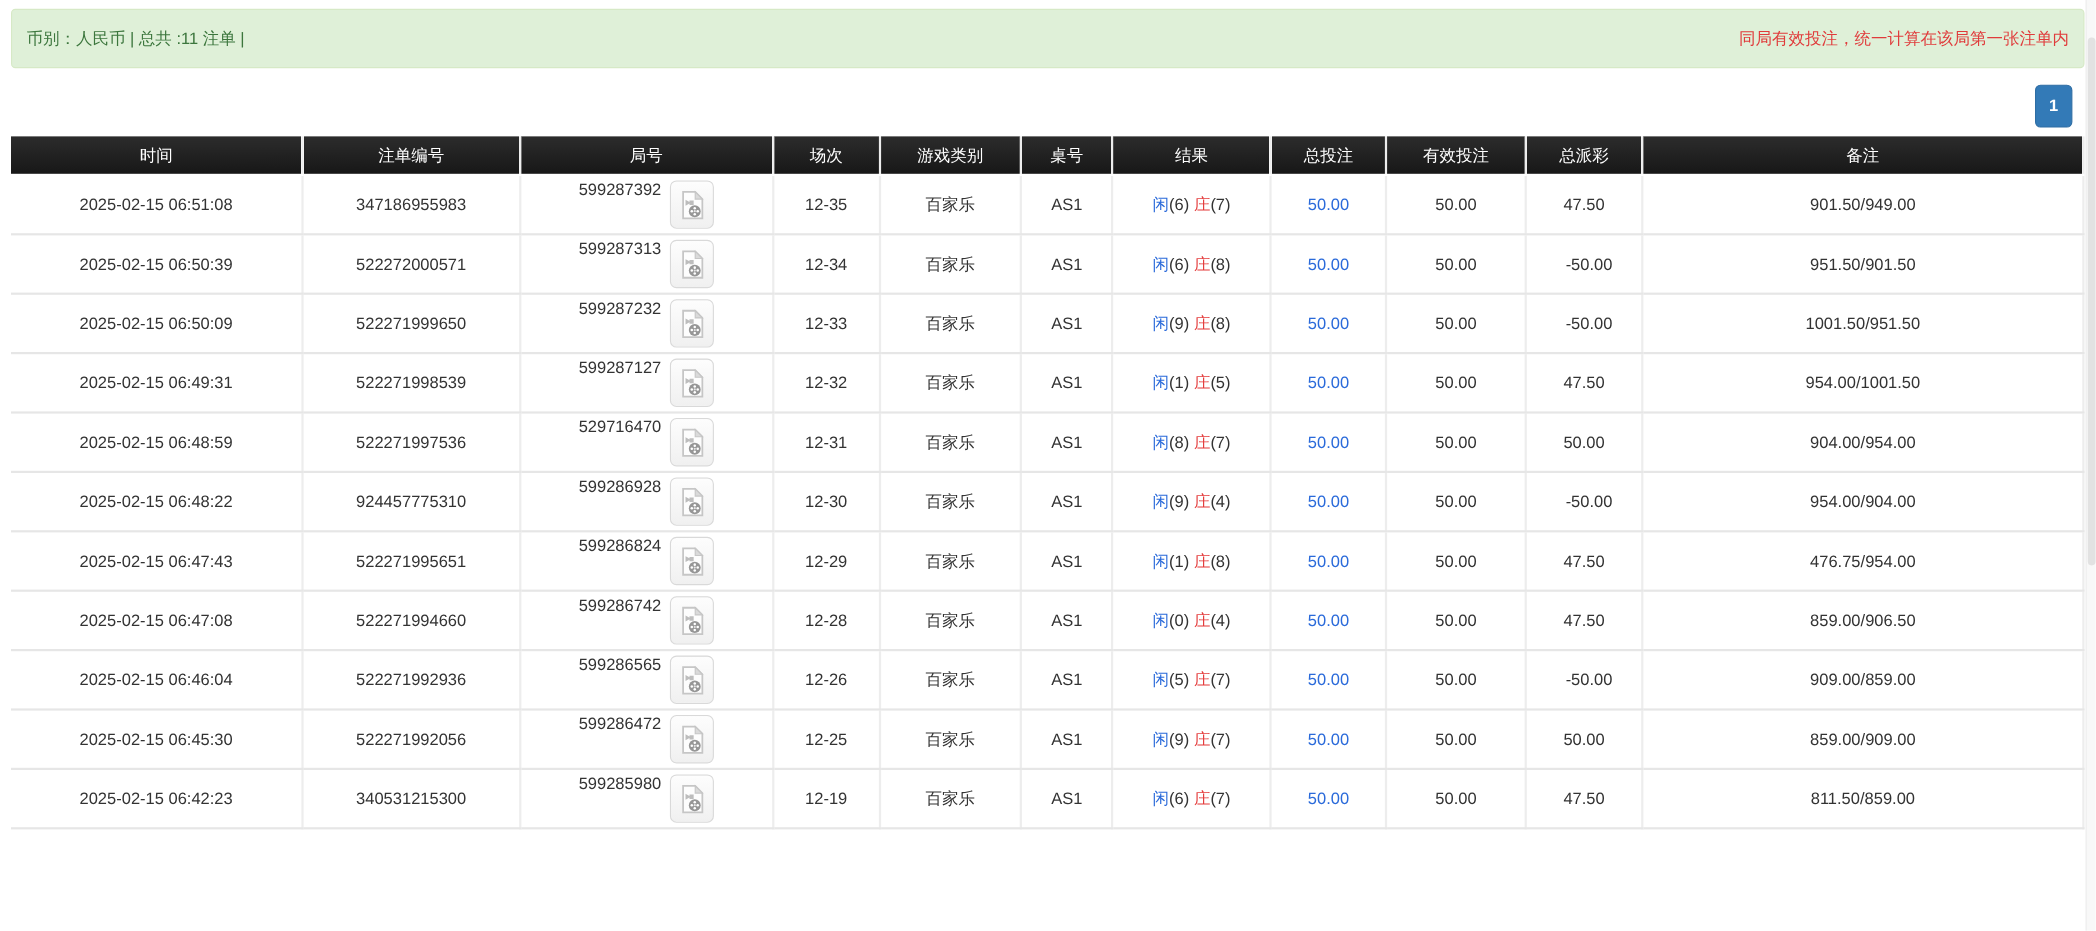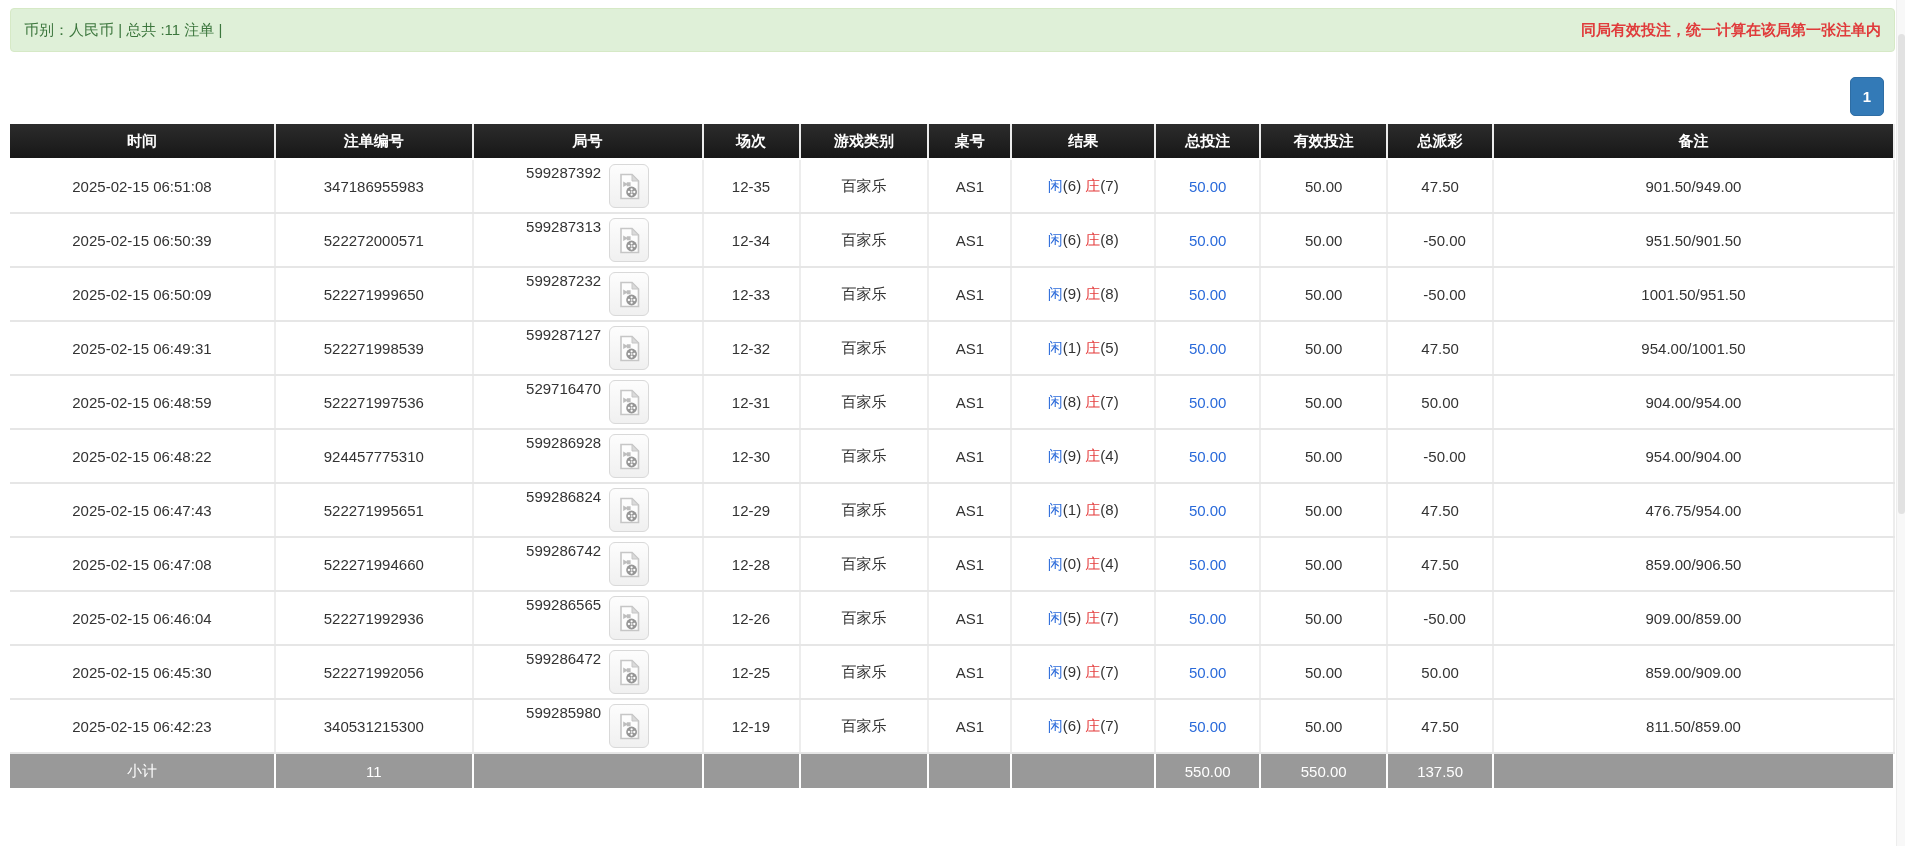--- a/index.html
+++ b/index.html
@@ -4,49 +4,49 @@
 <style>
   * { box-sizing: border-box; }
   html,body { margin:0; padding:0; }
   body {
     width:1905px; height:846px; position:relative; overflow:hidden;
     background:#fff;
     font-family:"Liberation Sans","DejaVu Sans",sans-serif;
   }
   
   .alert-bar {
-    position:absolute; left:10px; top:8px; width:1885px; height:44px;
+    position:absolute; left:10px; top:8px; width:1885px; height:54px;
     background:var(--bar-bg,#dff0d8);
     border:1px solid var(--bar-border,#d6e9c6);
     border-radius:4px;
     display:flex; align-items:center; justify-content:space-between;
     padding:0 13px;
   }
   .bar-left  { color:var(--bar-text,#3c763d); font-size:15px; }
-  .bar-right { color:var(--notice-red,#e03b3b); font-size:15px;font-weight:bold; }
+  .bar-right { color:var(--notice-red,#e03b3b); font-size:15px; }
 
   
   .pager { position:absolute; top:77px; right:21px; }
   .page-btn {
     min-width:34px; height:39px; padding:0 10px;
     background:var(--pagination-bg,#337ab7);
     border:1px solid #2e6da4; border-radius:5px;
     color:#fff; font-size:15px; font-weight:bold; cursor:pointer;
     font-family:inherit;
   }
 
   
   table.records {
     position:absolute; left:10px; top:124px; width:1885px;
     border-collapse:collapse; table-layout:fixed;
   }
   .records th {
     background:linear-gradient(var(--header-bg-top,#2c2c2c),var(--header-bg,#171717));
     color:var(--header-text,#fff);
-    font-size:15px; font-weight:bold; height:35px;
+    font-size:15px; font-weight:normal; height:35px;
     border-right:2px solid #ececec; border-bottom:2px solid #fff;
     overflow:hidden; white-space:nowrap;
   }
   .records td {
     height:54px; text-align:center; vertical-align:middle;
     font-size:15px; color:var(--row-text,#333);
     background:#fff;
     border-right:2px solid #ededed; border-bottom:2px solid #e6e6e6;
     overflow:hidden; white-space:nowrap;
   }
@@ -422,31 +422,18 @@
           </span></td>
         <td>12-19</td>
         <td>百家乐</td>
         <td>AS1</td>
         <td><span class="pl">闲</span><span>(6)</span> <span class="bk">庄</span><span>(7)</span></td>
         <td><span class="link">50.00</span></td>
         <td>50.00</td>
         <td>47.50</td>
         <td>811.50/859.00</td>
       </tr>
-      <tr class="sum">
-        <td>小计</td>
-        <td>11</td>
-        <td></td>
-        <td></td>
-        <td></td>
-        <td></td>
-        <td></td>
-        <td>550.00</td>
-        <td>550.00</td>
-        <td>137.50</td>
-        <td></td>
-      </tr>
     </tbody>
 </table>
 
 <div class="scroll-track">
   <div class="scroll-thumb"></div>
 </div>
 
 </body></html>

